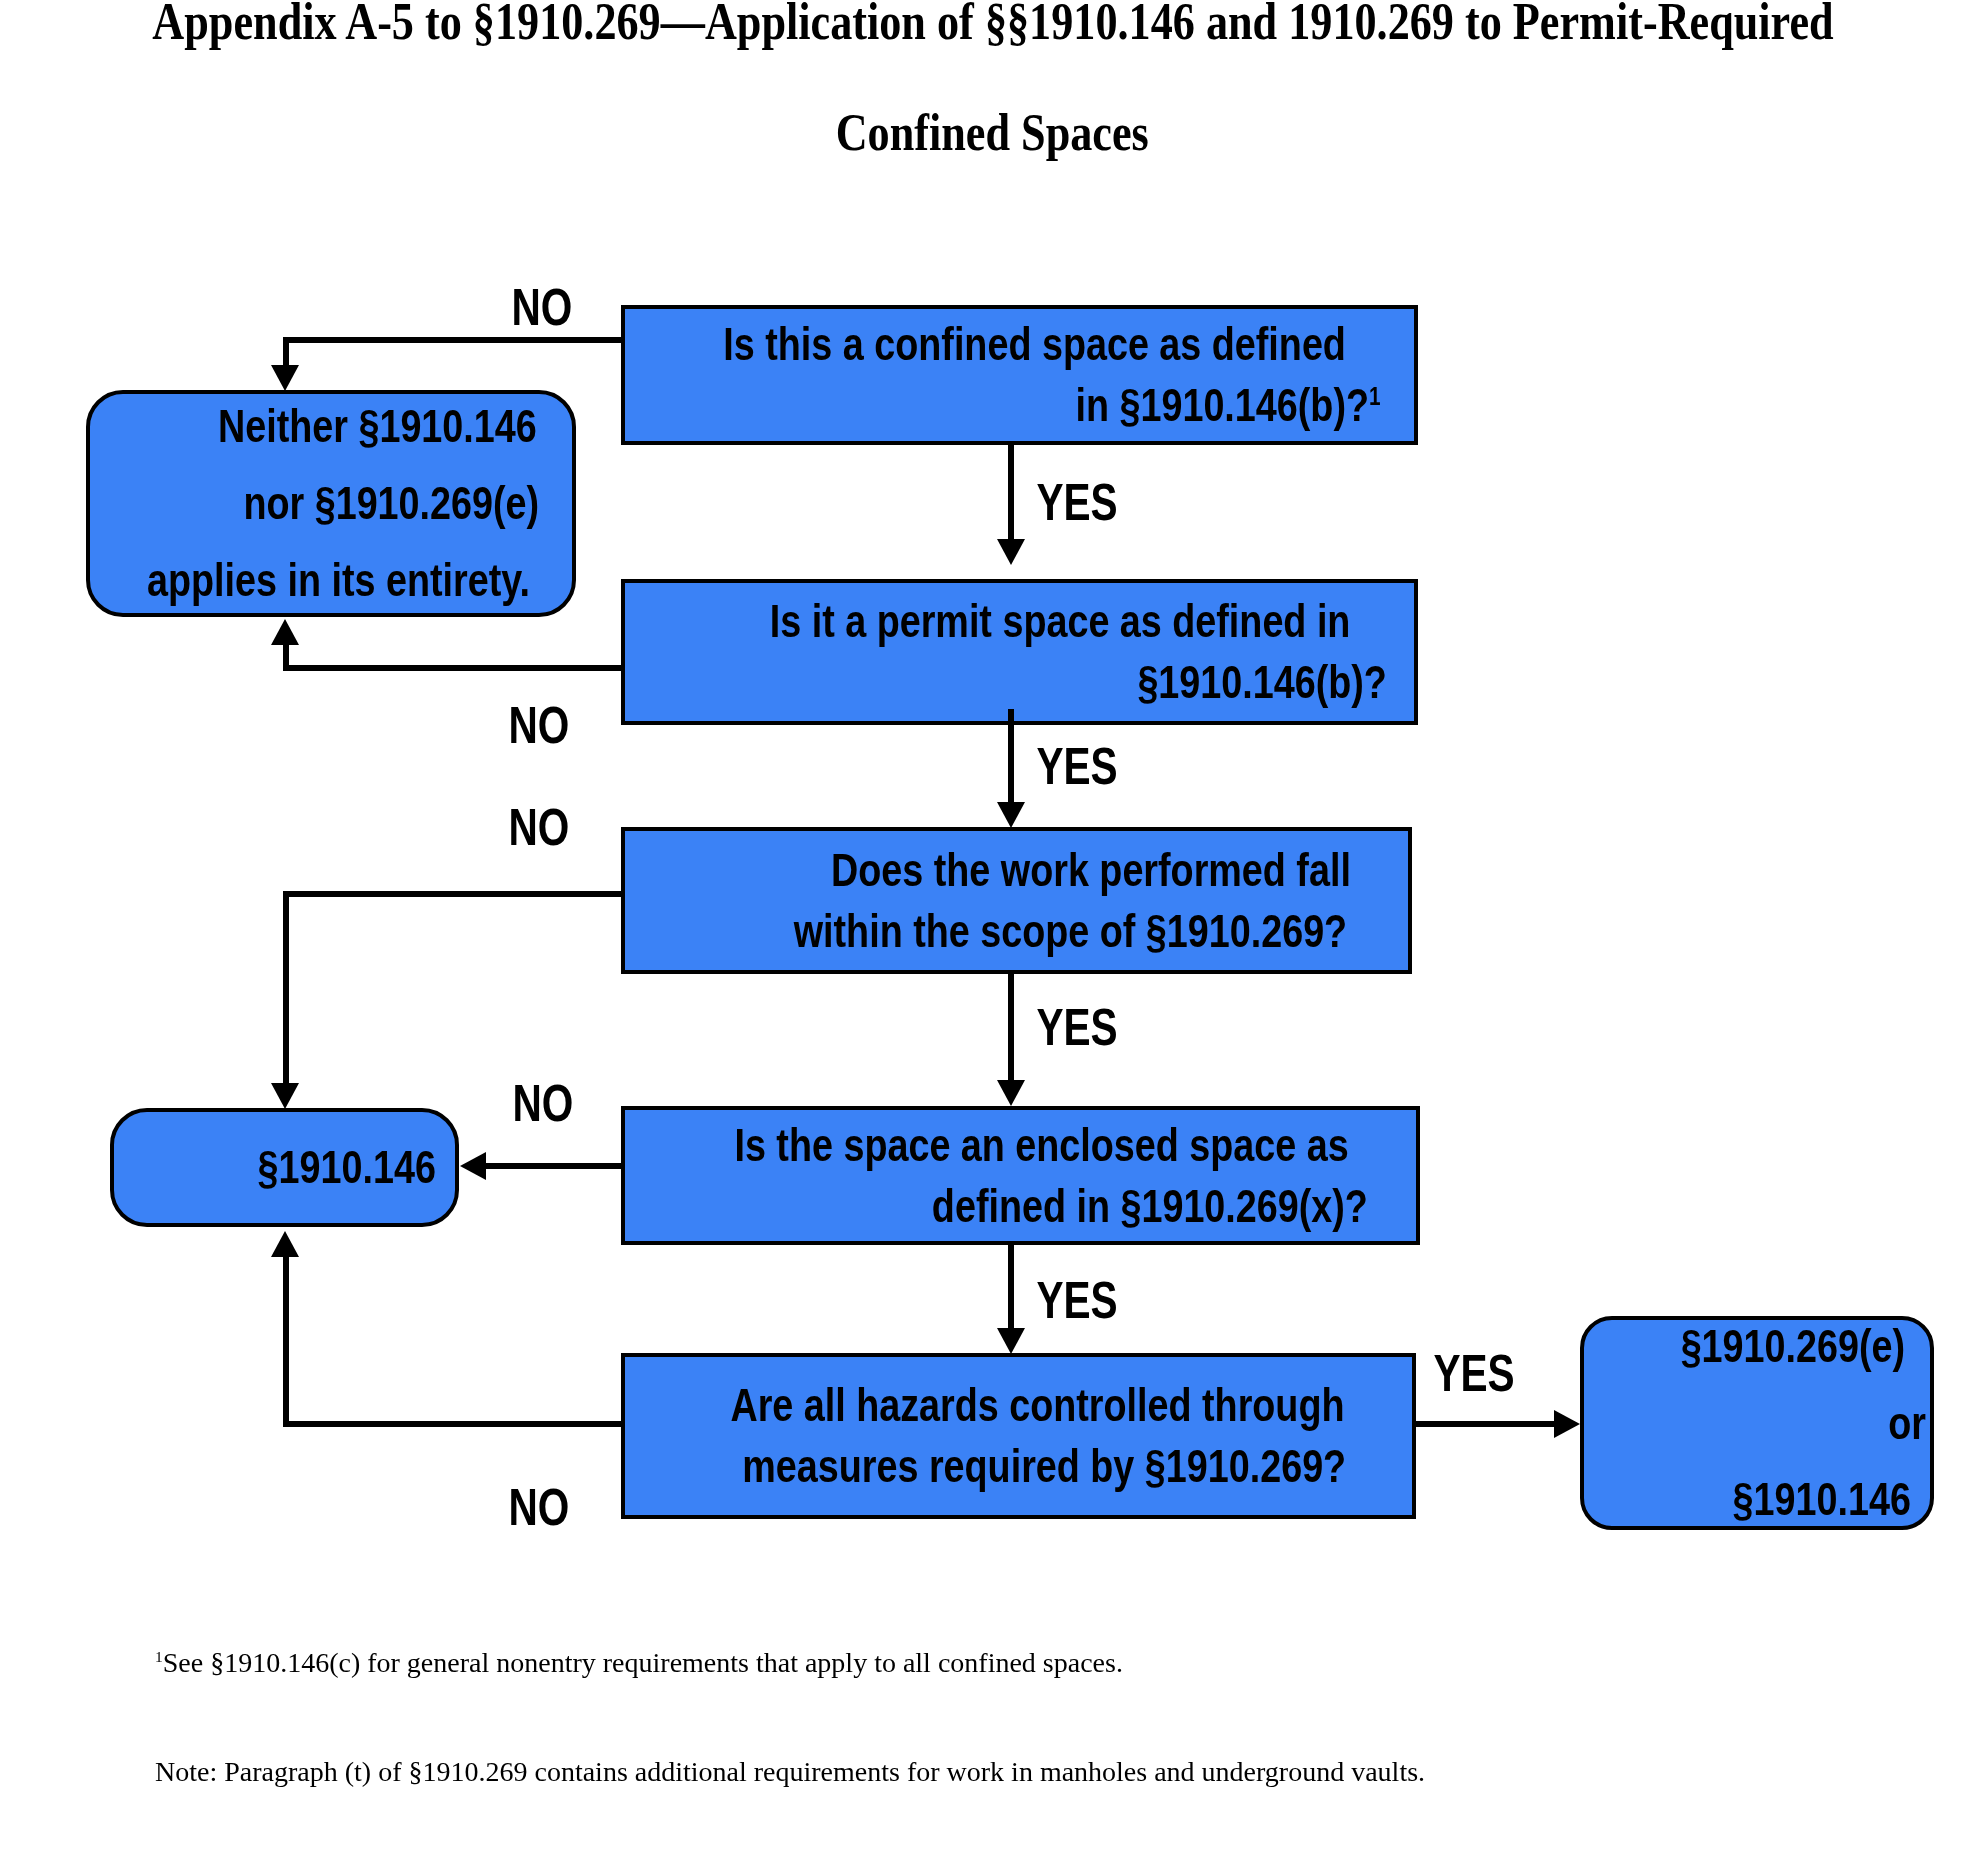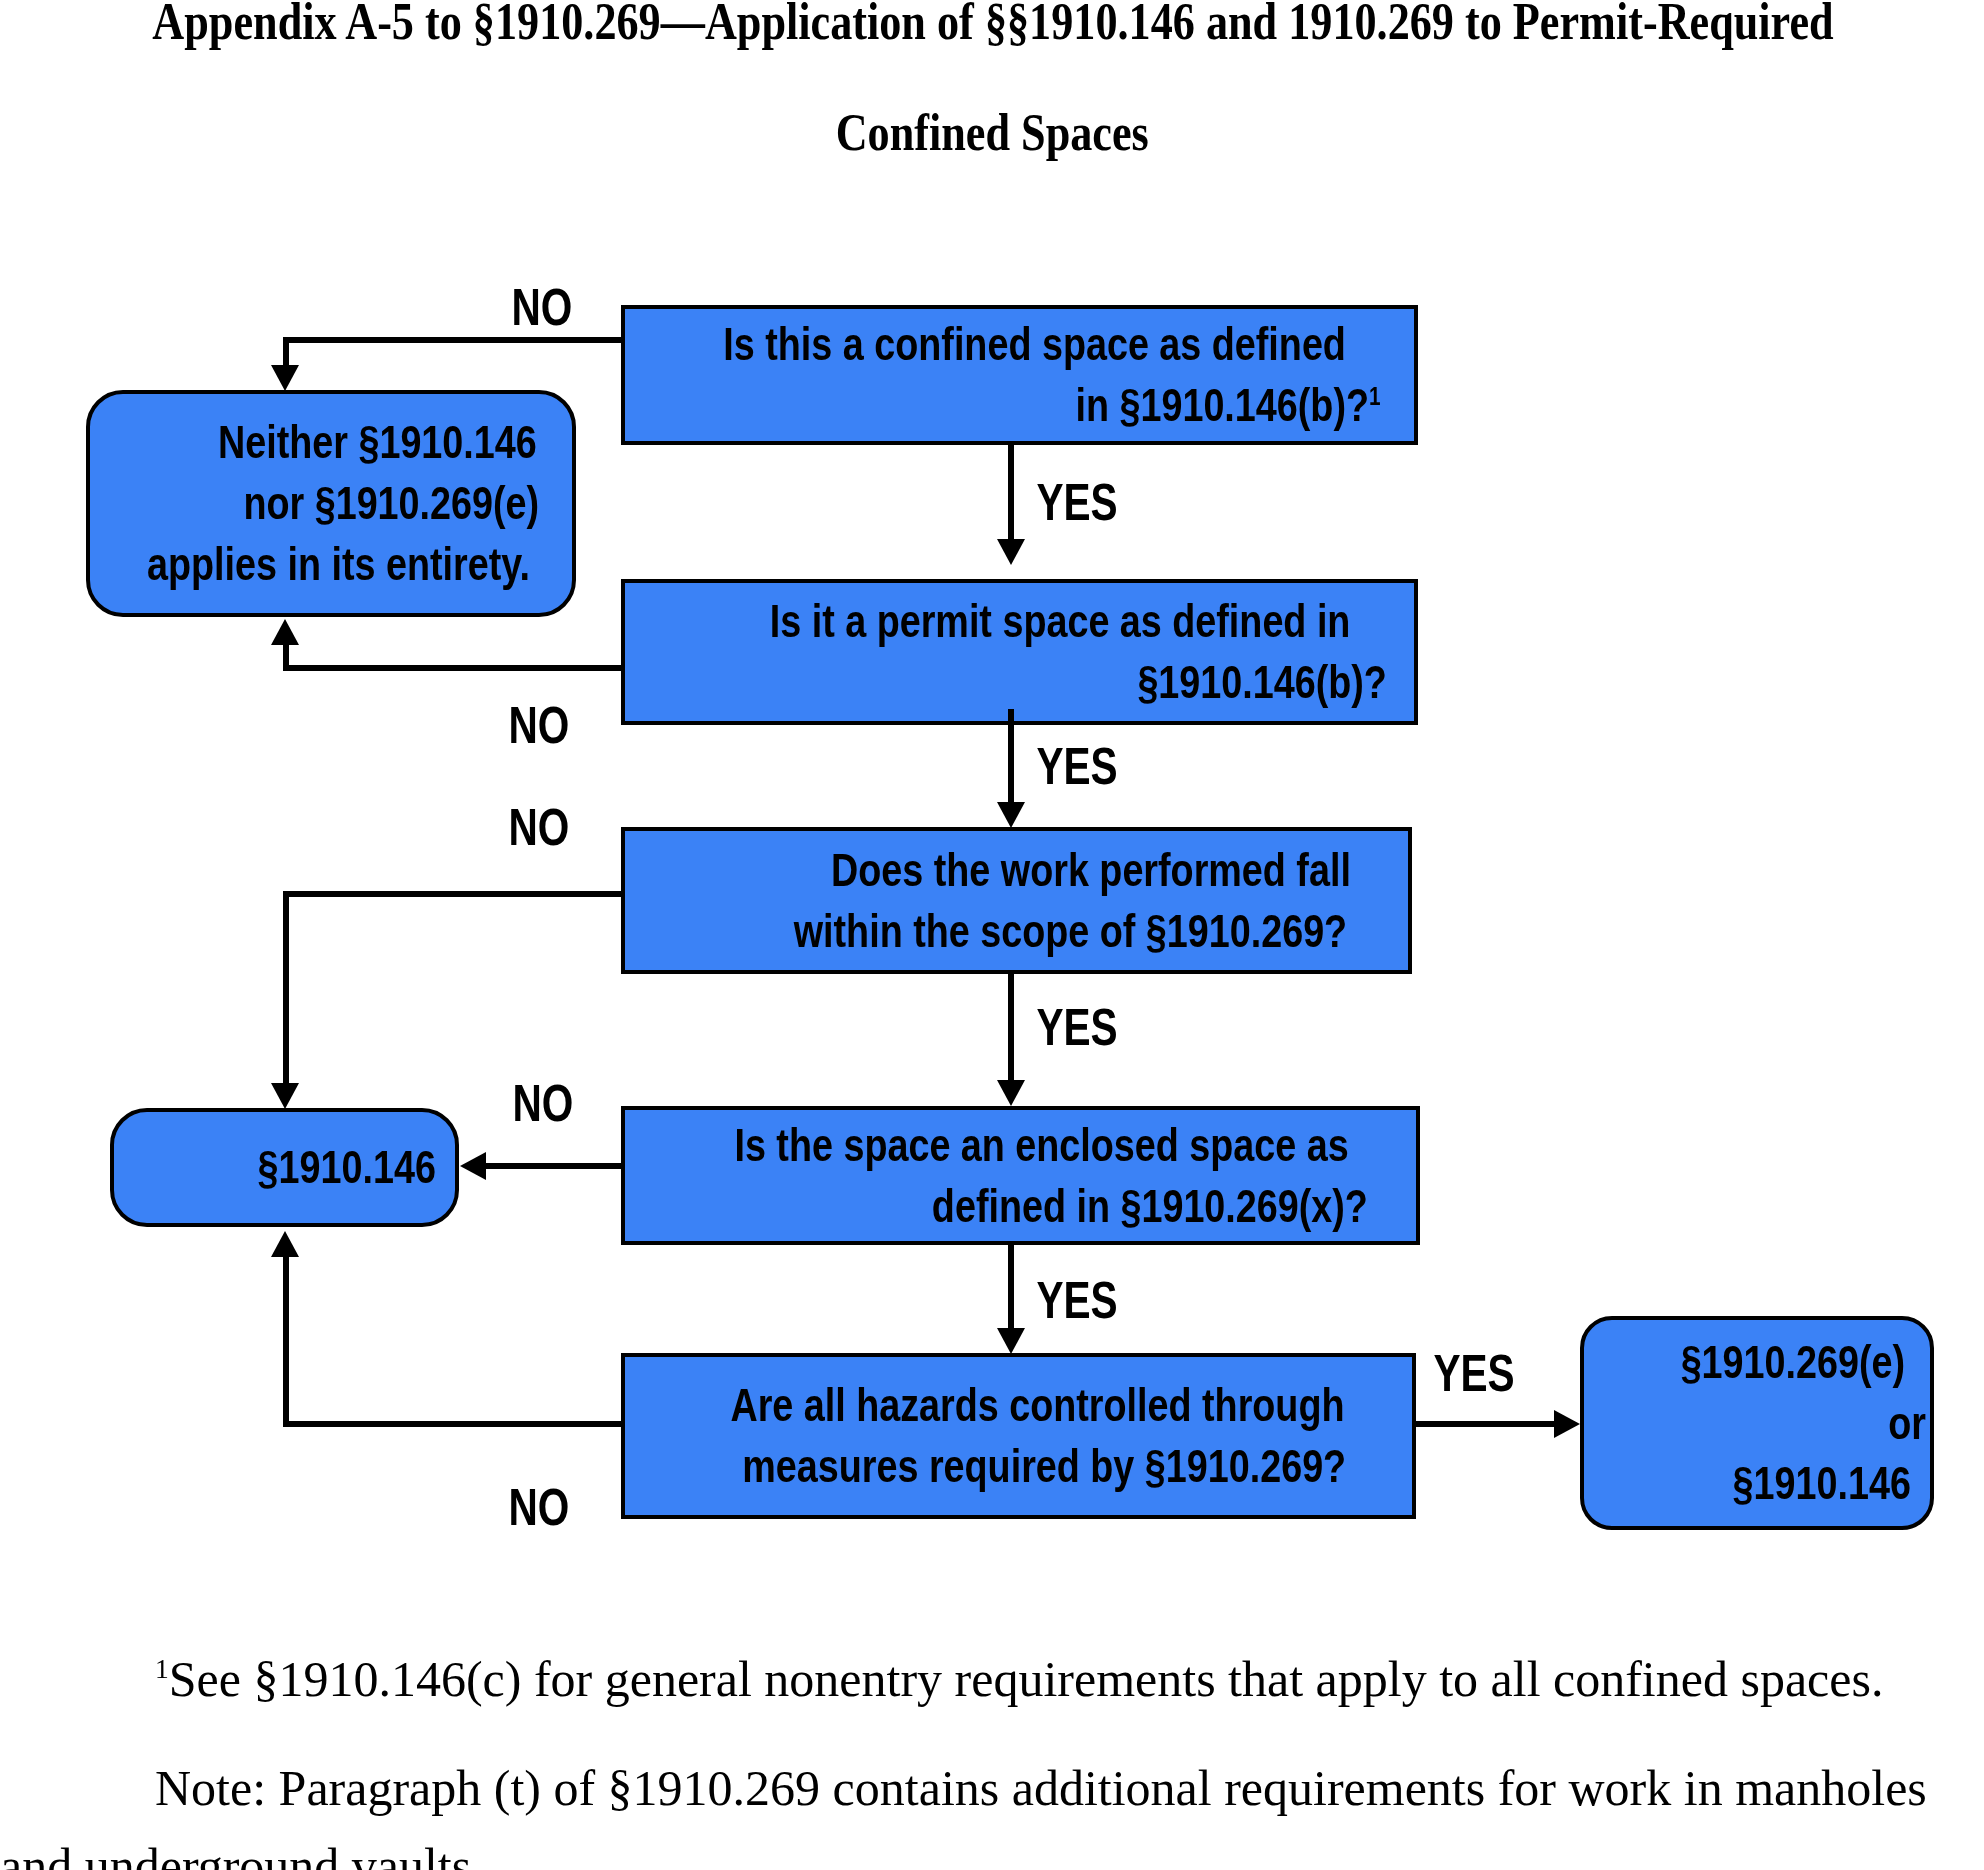--- a/index.html
+++ b/index.html
@@ -4,37 +4,37 @@
 <style>
   html,body{margin:0;padding:0;background:#ffffff;}
   .page{position:relative;width:1985px;height:1870px;background:#ffffff;color:#000;
         font-family:"Liberation Sans",sans-serif;overflow:hidden;}
   .title-line{position:absolute;left:0;width:1985px;text-align:center;
         font-family:"Liberation Serif",serif;font-weight:bold;font-size:52px;line-height:1;
         white-space:nowrap;}
   .squeeze-t{display:inline-block;transform:scaleX(0.85);}
   .dbox{position:absolute;box-sizing:border-box;border:4.6px solid #000;background:#3b82f6;
         display:flex;flex-direction:column;align-items:flex-end;justify-content:center;}
-  .tbox{border-radius:37px;}
+  .tbox{border-radius:37px;gap:16px;}
   .rbox{border-radius:32px;}
   .bline{font-size:46px;font-weight:bold;line-height:1.32;white-space:nowrap;
         transform:scaleX(0.82);text-align:center;}
   .supmark{font-size:55%;vertical-align:super;}
   .hline{position:absolute;height:5.7px;background:#000;}
   .vline{position:absolute;width:5.7px;background:#000;}
   .arr{position:absolute;width:0;height:0;}
   .arr-down{border-left:14px solid transparent;border-right:14px solid transparent;border-top:26px solid #000;}
   .arr-up{border-left:14px solid transparent;border-right:14px solid transparent;border-bottom:26px solid #000;}
   .arr-left{border-top:14px solid transparent;border-bottom:14px solid transparent;border-right:26px solid #000;}
   .arr-right{border-top:14px solid transparent;border-bottom:14px solid transparent;border-left:26px solid #000;}
   .edge-label{position:absolute;width:124px;height:57px;line-height:57px;text-align:left;
         font-size:52px;font-weight:bold;}
   .edge-label>span{display:inline-block;transform:scaleX(0.78);}
   .fn{position:absolute;left:0;width:1983px;margin:0;font-family:"Liberation Serif",serif;
-        font-size:50px;line-height:1.55;text-indent:155px;}
+        font-size:28px;line-height:1.55;text-indent:155px;}
   .fn sup{font-size:55%;}
 </style>
 </head>
 <body>
 
 <div class="page">
 
   <div class="title-line" style="top:-4.1px">
     <span class="squeeze-t">Appendix A-5 to §1910.269—Application of §§1910.146 and 1910.269 to Permit-Required</span>
   </div>

